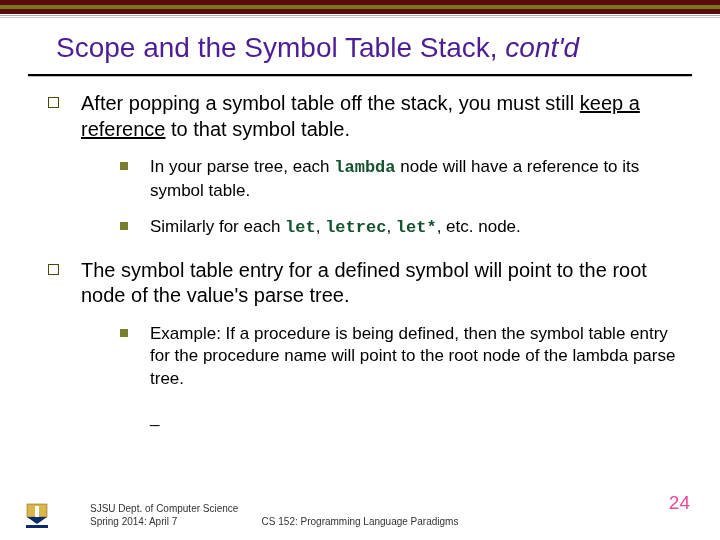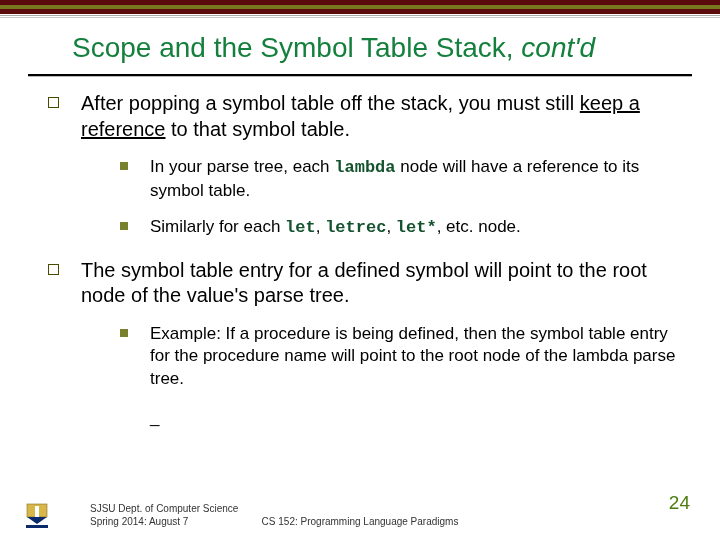--- a/index.html
+++ b/index.html
@@ -15,22 +15,22 @@
     width: 100%;
   }
   .bar { height: 3px; }
   .bar-dark { background: #5b0b0b; height: 5px; }
   .bar-olive { background: #78781e; height: 4px; }
   .bar-thin { background: #aaa; height: 1px; margin-top:1px;}
   .bar-thin2 { background: #ccc; height: 1px; margin-top:1px;}
 
   .title {
     font-size: 28px;
-    padding: 14px 28px 10px 72px;
-    color: #15803d;
+    padding: 14px 28px 10px 56px;
+    color: #4c1d95;
     font-weight: normal;
   }
   .title .ital { font-style: italic; }
   .title-underline {
     height: 2px;
     background: #000;
     margin: 0 28px 0 28px;
   }
   .title-shadow {
     height: 1px;
@@ -115,21 +115,21 @@
     position: absolute;
     left: 50%;
     transform: translateX(-50%);
     line-height: 1.25;
   }
   .footer-right {
     position: absolute;
     right: 30px;
     bottom: 14px;
     font-size: 19px;
-    color: #4d7c0f;
+    color: #ec4899;
   }
 </style>
 </head>
 <body>
 
 <div class="top-bars">
   <div class="bar bar-dark"></div>
   <div class="bar bar-olive"></div>
   <div class="bar bar-dark"></div>
   <div class="bar-thin"></div>
@@ -175,19 +175,19 @@
     <rect x="3" y="2" width="20" height="13" fill="#d9b64a" stroke="#8a6d1f" stroke-width="0.6"></rect>
     <rect x="11" y="4" width="4" height="11" fill="#fff"></rect>
     <path d="M3 15 L13 22 L23 15 Z" fill="#0a2a6b"></path>
     <rect x="2" y="23" width="22" height="3" fill="#0a2a6b"></rect>
   </svg>
 </div>
 
 <div class="footer">
   <div class="footer-left">
     <div>SJSU Dept. of Computer Science</div>
-    <div>Spring 2014: August 7</div>
+    <div>Spring 2014: April 7</div>
   </div>
   <div class="footer-center">
     <div>CS 152: Programming Language Paradigms</div>
   </div>
   <div class="footer-right">24</div>
 </div>
 
 </body></html>

